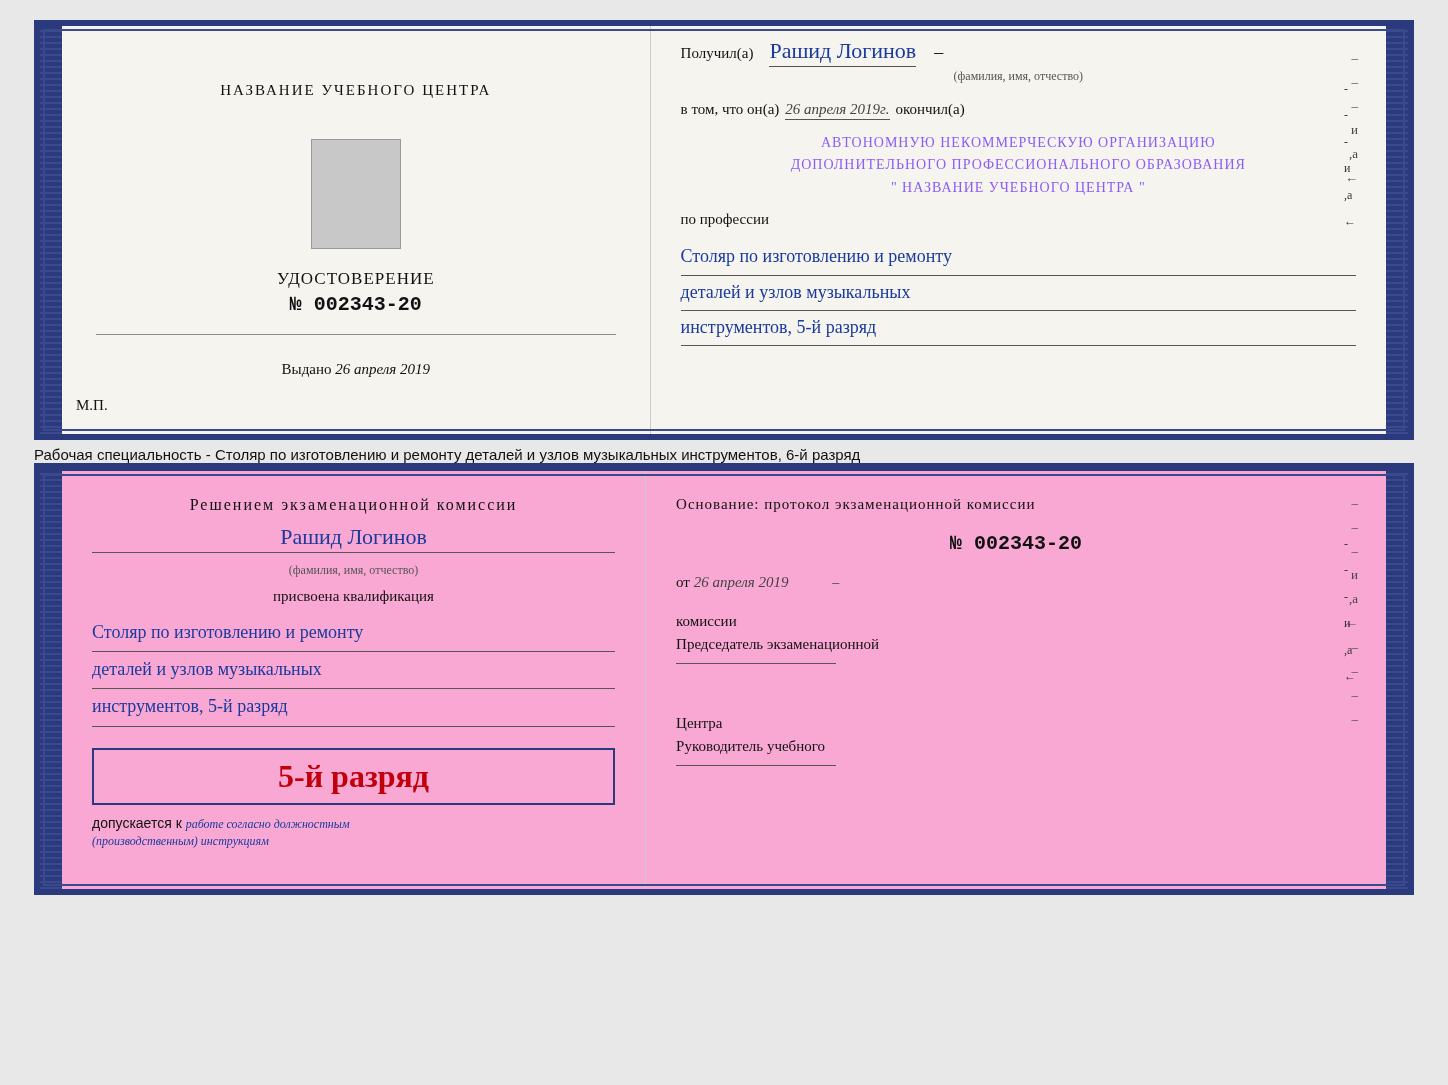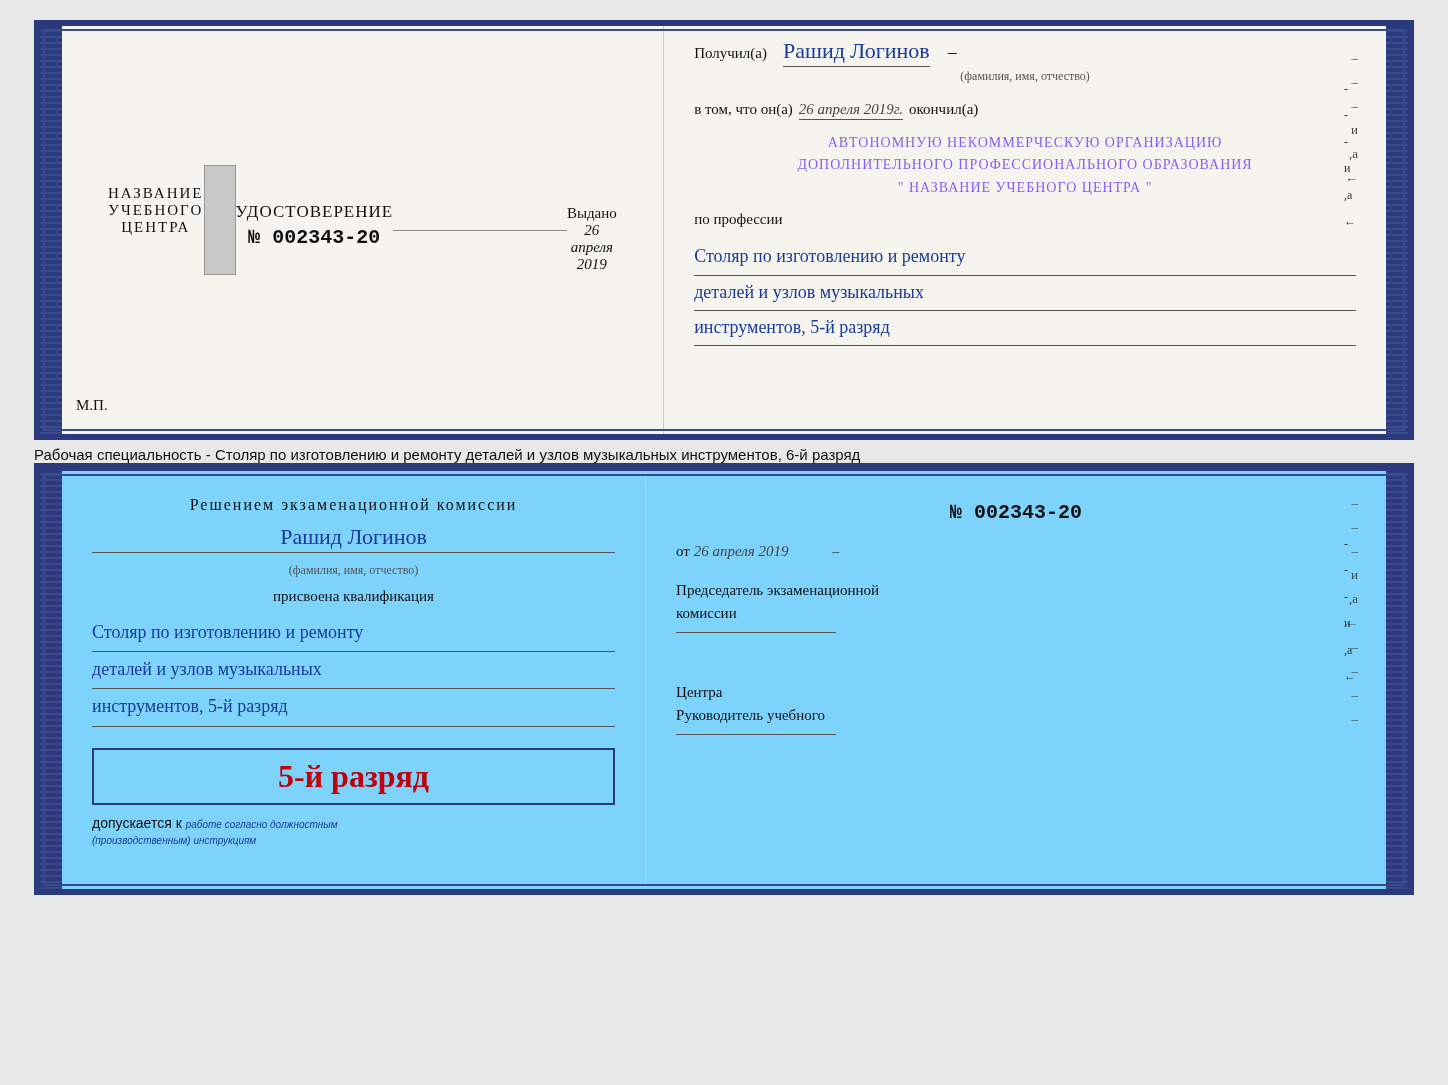--- a/index.html
+++ b/index.html
@@ -53,24 +53,24 @@
         0deg,
         #3a4a8c 0px, #3a4a8c 2px,
         #2a3a7c 2px, #2a3a7c 6px
       );
       flex-shrink: 0;
     }
 
     .left-panel {
       flex: 1;
       display: flex;
-      flex-direction: row;
+      flex-direction: column;
       align-items: center;
       justify-content: center;
-      padding: 20px 46px;
+      padding: 20px 34px;
       border-right: 1px solid #ccc;
       position: relative;
     }
 
     .right-panel {
       flex: 1.3;
       padding: 12px 30px 20px 30px;
       display: flex;
       flex-direction: column;
       gap: 12px;
@@ -233,21 +233,21 @@
       color: #111;
       padding: 6px 0 0 0;
       font-family: Arial, sans-serif;
       border-bottom: 2px solid #2a3a7c;
       margin-bottom: 0;
     }
 
     
     .doc-bottom {
       width: 100%;
-      background: #7dd3fc;
+      background: #f9a8d4;
       border: 6px solid #2a3a7c;
       display: flex;
       position: relative;
       min-height: 430px;
     }
 
     .doc-bottom::before {
       content: '';
       position: absolute;
       inset: 3px;
@@ -341,23 +341,23 @@
       color: #c0000a;
     }
 
     .dopuskaetsya-line {
       font-size: 14px;
       color: #111;
       font-family: Arial, sans-serif;
     }
 
     .dopuskaetsya-handwritten {
-      font-family: Liberation Sans, sans-serif;
+      font-family: Liberation Serif, serif;
       font-style: italic;
-      font-size: 10px;
+      font-size: 12px;
       color: #1a3a9c;
     }
 
     .osnovaniye-text {
       font-size: 15px;
       letter-spacing: 1px;
       color: #111;
     }
 
     .protocol-number {
@@ -496,33 +496,34 @@
       </div>
 
       <div class="dopuskaetsya-line">
         <span>допускается к</span>
         <span class="dopuskaetsya-handwritten">работе согласно должностным</span><br>
         <span class="dopuskaetsya-handwritten">(производственным) инструкциям</span>
       </div>
     </div>
 
     <div class="bottom-right">
+      <div class="osnovaniye-text">Основание: протокол экзаменационной комиссии</div>
       <div class="protocol-number">
         <span>№</span>
         <span>002343-20</span>
       </div>
       <div class="ot-line">
         <span>от</span>
         <span class="ot-date">26 апреля 2019</span>
         <span style="margin-left:40px; font-size:14px; color:#444;">–</span>
       </div>
 
       <div class="predsedatel-block">
+        <div>комиссии</div>
         <div>Председатель экзаменационной</div>
-        <div>комиссии</div>
         <div class="signature-line"></div>
       </div>
 
       <div style="height: 20px;"></div>
 
       <div class="rukovoditel-block">
         <div>Центра</div>
         <div>Руководитель учебного</div>
         <div class="signature-line"></div>
       </div>

